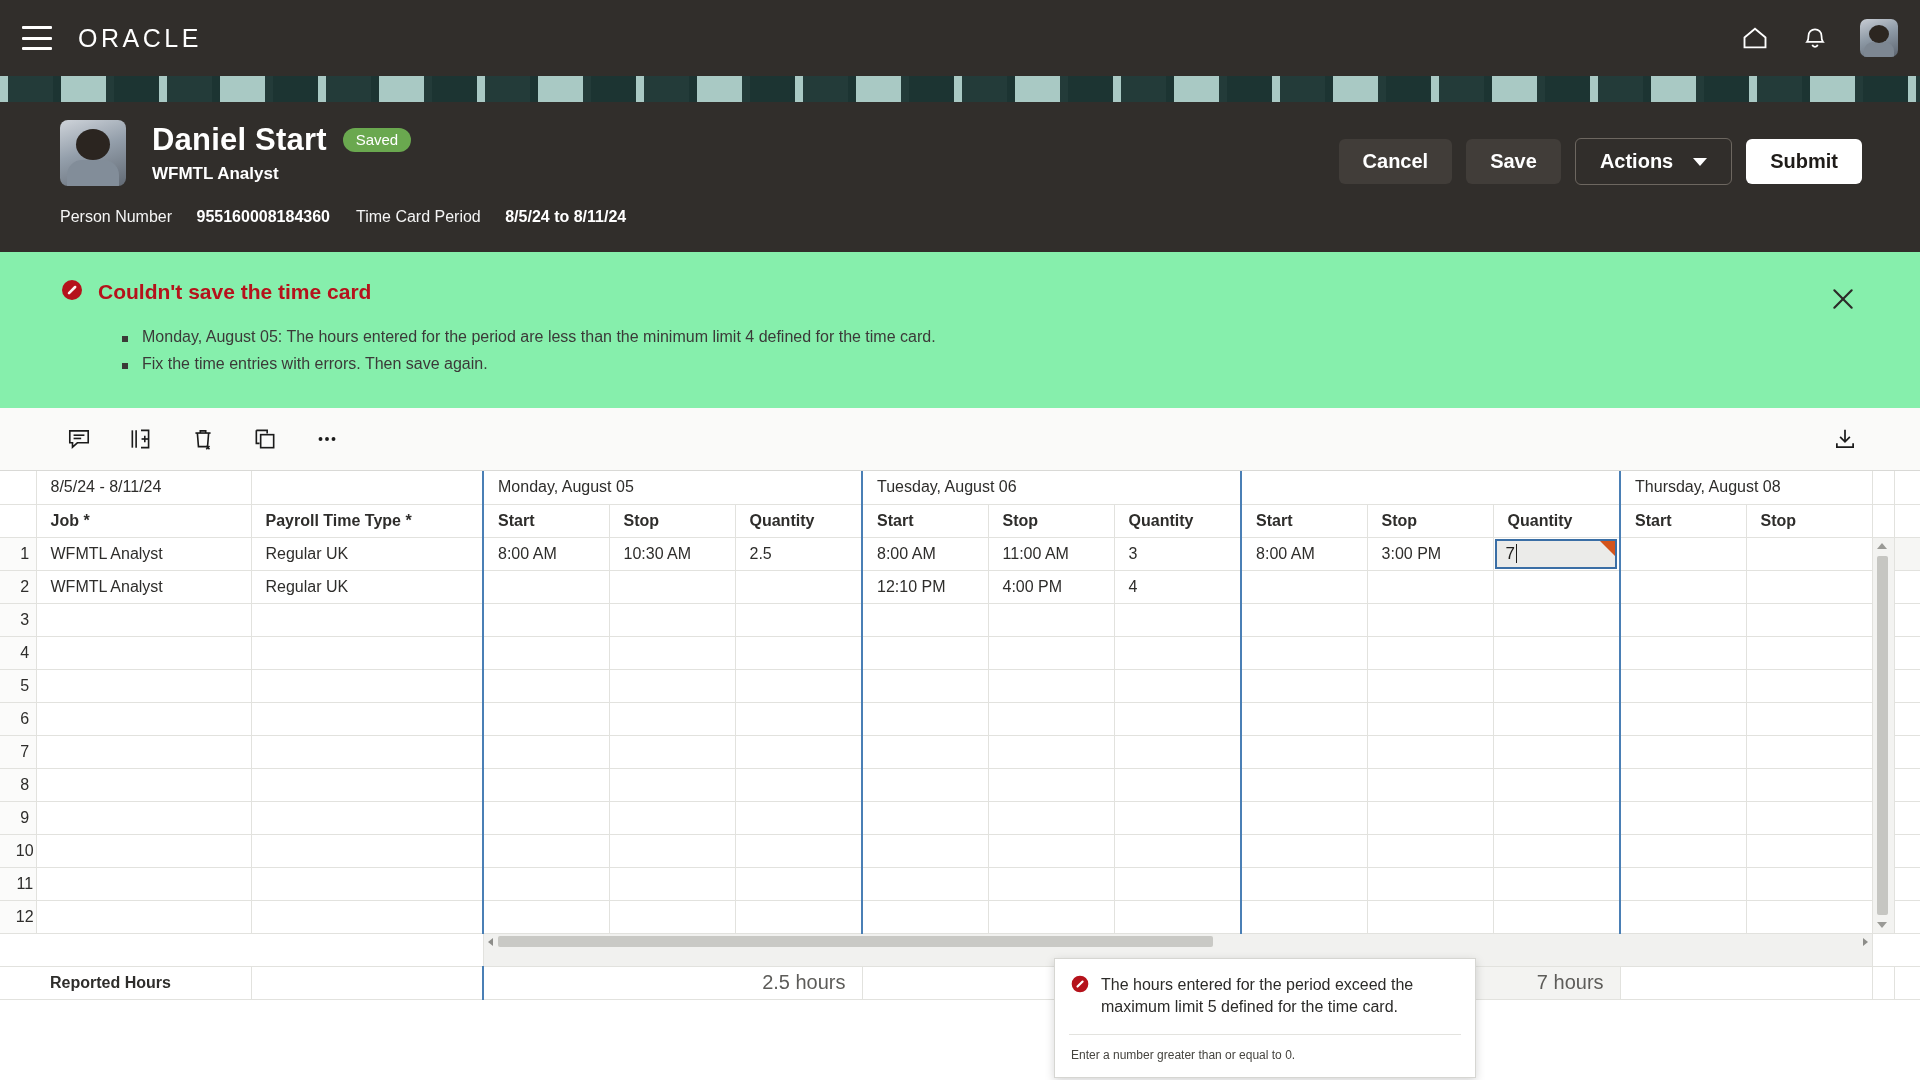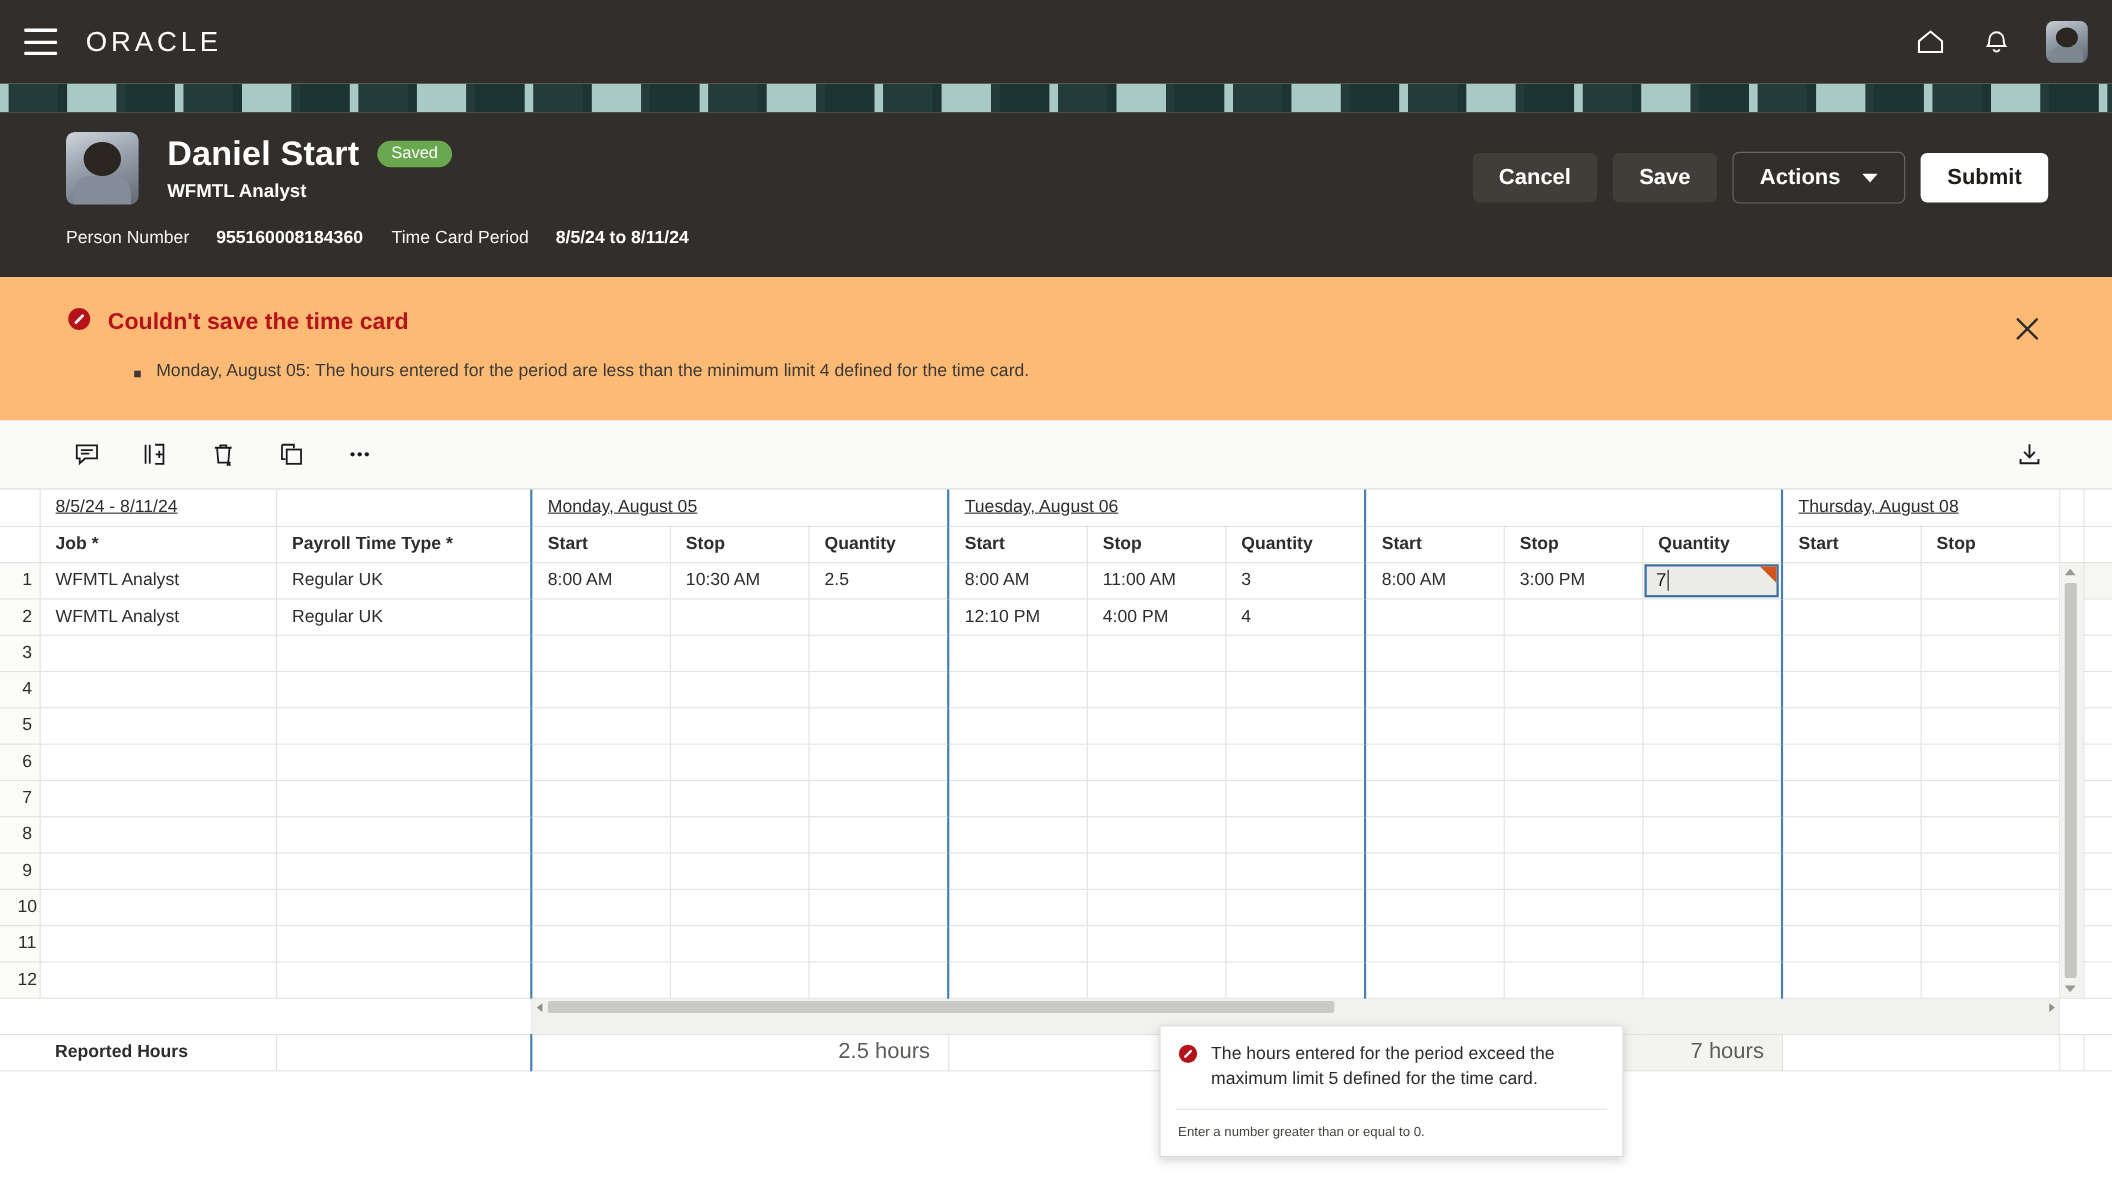--- a/index.html
+++ b/index.html
@@ -55,21 +55,21 @@
   .btn { border: none; border-radius: 6px; font-size: 20px; font-weight: bold;
     padding: 11px 24px; cursor: pointer; font-family: "Liberation Sans", sans-serif; }
   .btn-ghost { background: #413d39; color: #fff; }
   .btn-outline { background: #312e2b; color: #fff; border: 1px solid #6d6760;
     display: flex; align-items: center; gap: 20px; }
   .btn-primary { background: #fff; color: #1f1c19; }
   .caret { width: 0; height: 0; border-left: 7px solid transparent; border-right: 7px solid transparent;
     border-top: 8px solid #fff; }
 
   
-  .err-banner { background: #fdba74; padding: 26px 60px 26px 60px; position: relative; }
+  .err-banner { background: #86efac; padding: 26px 60px 26px 60px; position: relative; }
   .err-title-row { display: flex; align-items: center; gap: 14px; }
   .err-title { color: #b5121b; font-size: 21px; font-weight: bold; }
   .err-list { margin: 22px 0 0 62px; list-style: none; }
   .err-list li { position: relative; font-size: 16px; color: #3b3a38; margin-bottom: 9px; padding-left: 20px; }
   .err-list li::before { content: ""; position: absolute; left: 0; top: 8px; width: 6px; height: 6px;
     background: #3b3a38; }
   .err-close { position: absolute; right: 62px; top: 32px; width: 30px; height: 30px; cursor: pointer;
     display: flex; align-items: center; justify-content: center; }
 
   
@@ -87,21 +87,21 @@
     font-size: 16px; color: #2e2d2b; height: 33px; }
   .c-rownum { width: 36px; }
   .c-job { width: 215px; }
   .c-ptt { width: 232px; }
   .c-t { width: 126px; }
   .c-q { width: 127px; }
   .c-scroll { width: 22px; }
   .c-total { width: 123px; }
 
   .dayhdr td, .dayhdr th { height: 46px; font-size: 15px; color: #33312e; padding-left: 14px;
-    font-weight: 400; vertical-align: middle; text-decoration: underline; }
+    font-weight: 400; vertical-align: middle; }
   .colhdr th { height: 46px; font-size: 19px; font-weight: bold; padding-left: 14px;
     text-align: left; vertical-align: middle; color: #1f1e1c; }
   .daysep { border-left: 2px solid #4a7fb5 !important; }
   tr.datarow td { padding-left: 14px; vertical-align: middle; }
   td.rn { text-align: center; padding: 0; color: #3a3937; font-size: 16px; background: #fbfbfa; }
   td.total { text-align: right; padding-right: 15px; color: #5b5a57; font-size: 16px; }
   td.total.first { background: #f6f6f4; }
   td.sb { background: #f3f3f1; padding: 0; position: relative; border-right: 1px solid #e2e2de; }
   .sb-thumb { position: absolute; left: 4px; top: 18px; width: 11px; bottom: 18px; background: #c6c6c2;
     border-radius: 2px; }
@@ -285,20 +285,21 @@
     <span class="denyicon">
       <svg width="24" height="24" viewBox="0 0 24 24">
         <circle cx="12" cy="12" r="10" fill="#b5121b"></circle>
         <rect x="6.4" y="10.8" width="11.2" height="2.6" rx="1.3" fill="#fdf3f2" transform="rotate(-45 12 12)"></rect>
       </svg>
     </span>
     <div class="err-title">Couldn't save the time card</div>
   </div>
   <ul class="err-list">
     <li>Monday, August 05: The hours entered for the period are less than the minimum limit 4 defined for the time card.</li>
+    <li>Fix the time entries with errors. Then save again.</li>
   </ul>
   <div class="err-close">
     <svg width="26" height="26" viewBox="0 0 24 24" stroke="#2c2b29" stroke-width="2" stroke-linecap="round">
       <line x1="4" y1="4" x2="20" y2="20"></line>
         <line x1="20" y1="4" x2="4" y2="20"></line>
     </svg>
   </div>
 </div>
 
 <div class="toolbar">

